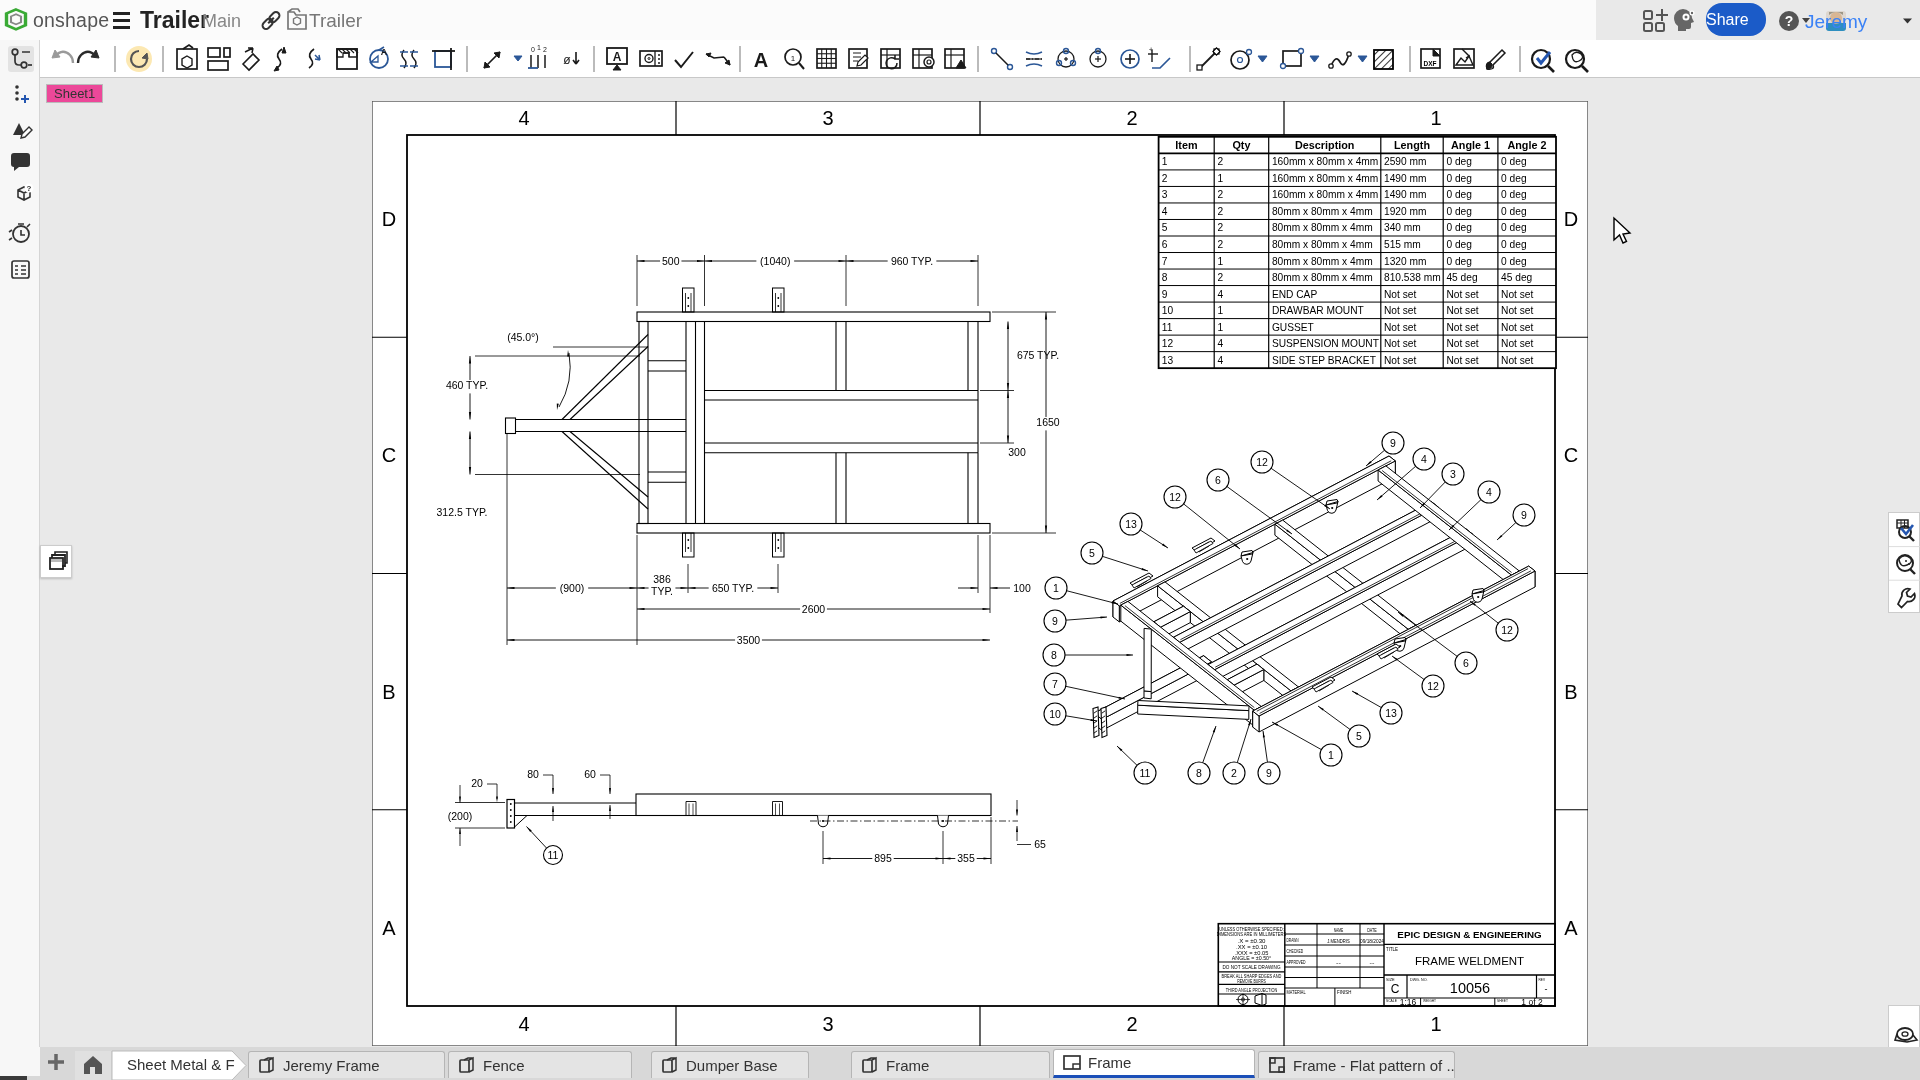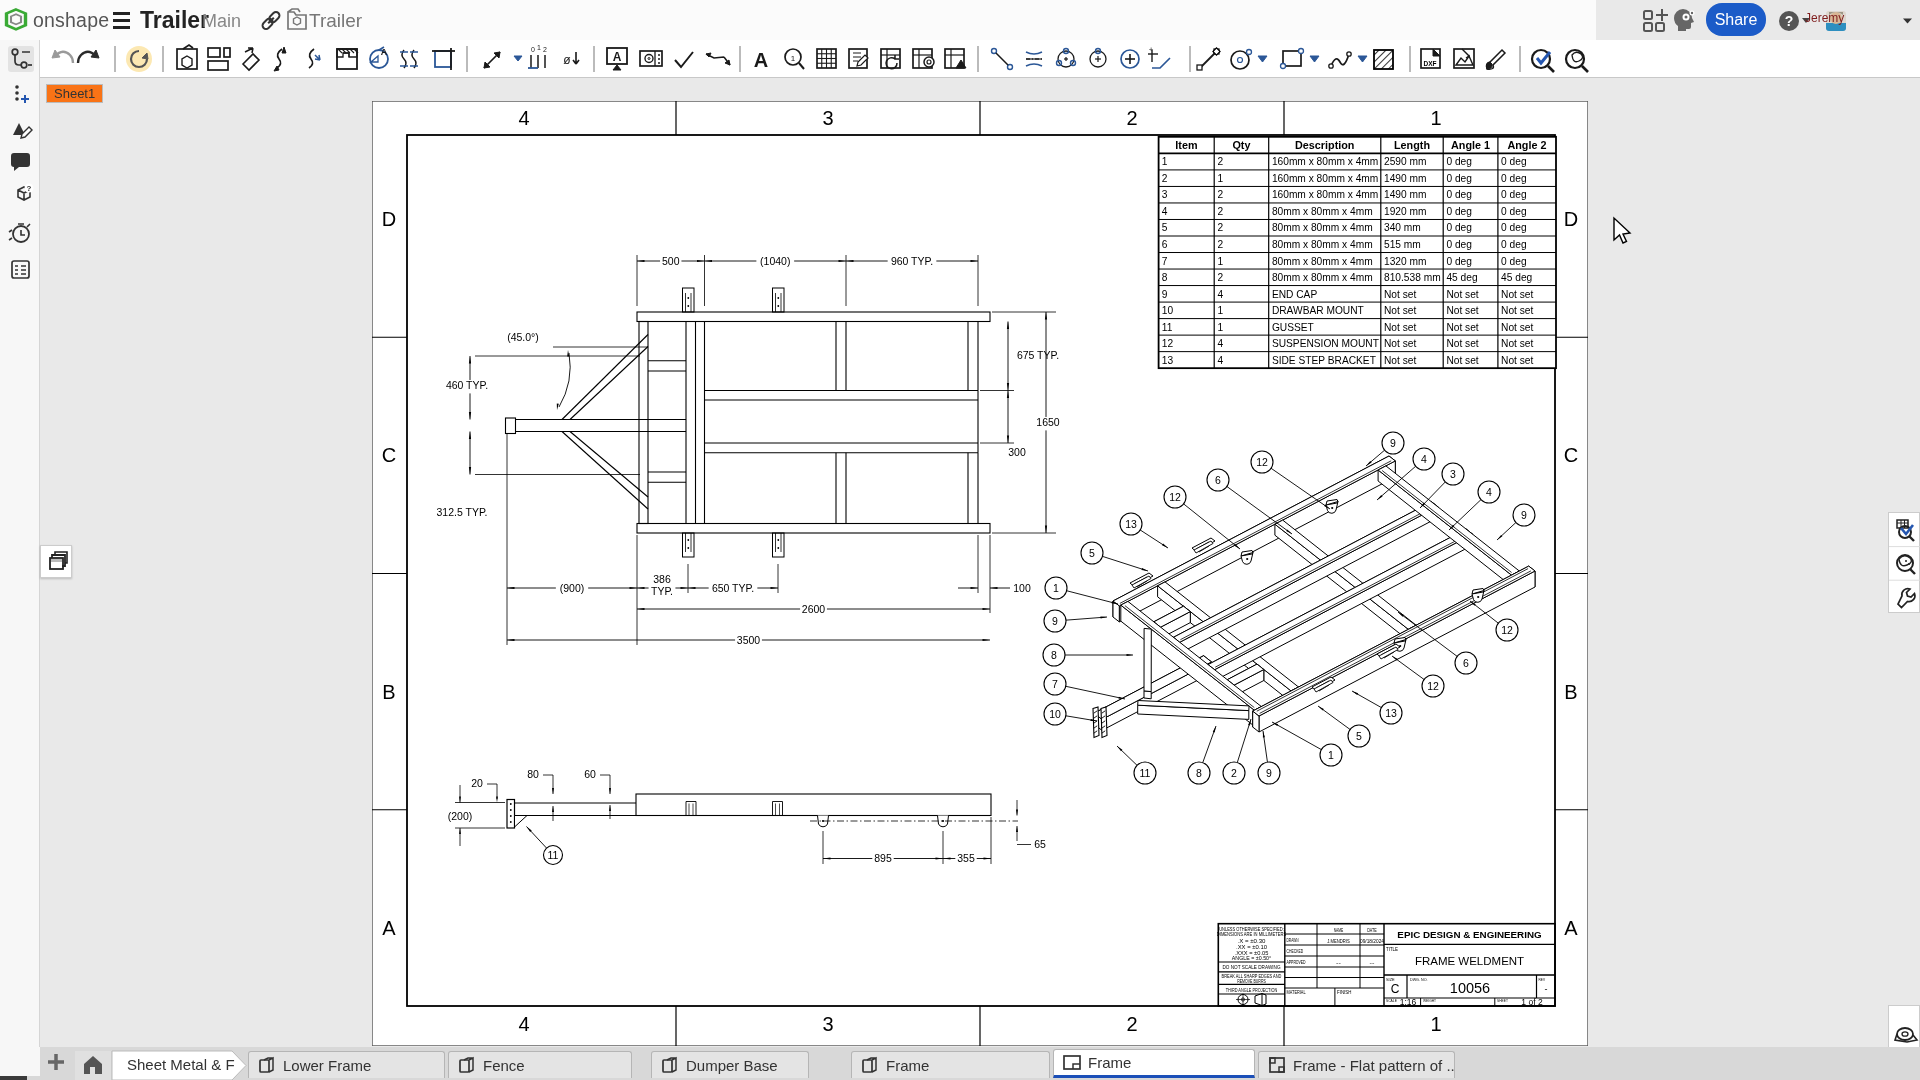--- a/index.html
+++ b/index.html
@@ -46,22 +46,22 @@
           <rect x="1826" y="11" width="20" height="20" rx="3"></rect>
         </clipPath>
         <g clip-path="url(#av)">
           <rect x="1826" y="11" width="20" height="20" fill="#ded7cf"></rect>
           <rect x="1826" y="23" width="20" height="8" fill="#2e8fc0"></rect>
           <circle cx="1836" cy="18" r="6" fill="#d8b694"></circle>
           <path d="M1829 15 q7 -6 14 0 l0 -3 l-14 0 Z" fill="#9e9684"></path>
         </g>
         <path d="M1903 18.5 l9 0 l-4.5 5 Z" fill="#333"></path>
       </svg>
- <div style="position:absolute;left:1706px;top:3px;width:60px;height:33px;background:#1b5bc8;border-radius:16px;color:#fff;font-size:16px;text-align:center;line-height:33px">Share</div>
- <span style="position:absolute;left:1805px;top:11px;font-size:12px;color:#7f1d1d">Jeremy</span>
+ <div style="position:absolute;left:1706px;top:3px;width:60px;height:33px;background:#1b5bc8;border-radius:16px;color:#fff;font-size:16px;line-height:33px">Share</div>
+ <span style="position:absolute;left:1805px;top:11px;font-size:19px;color:#3b82f6">Jeremy</span>
 </div>
 <div id="toolbar"></div>
 <div id="leftstrip"></div>
 <svg width="1620" height="78" viewBox="0 0 1620 78" style="position:absolute;left:0;top:0">
       <path d="M55 56 q8 -8 15 -1 q3 3 3 8" fill="none" stroke="#9a9a9a" stroke-width="2.4"></path>
       <path d="M60 57 l-8 1 l3 -8 Z" fill="#9a9a9a" stroke="#9a9a9a" stroke-width="1"></path>
       <path d="M96 56 q-8 -8 -15 -1 q-3 3 -3 8" fill="none" stroke="#2b2b2b" stroke-width="2.4"></path>
       <path d="M91 57 l8 1 l-3 -8 Z" fill="#2b2b2b" stroke="#2b2b2b" stroke-width="1"></path>
       <line x1="115" y1="46" x2="115" y2="72" stroke="#bbb" stroke-width="2"></line>
       <circle cx="139" cy="59" r="13" stroke="none" stroke-width="0" fill="#fce8b2"></circle>
@@ -240,21 +240,21 @@
       <path d="M11 156 q0 -3 3 -3 l13 0 q3 0 3 3 l0 8 q0 3 -3 3 l-8 0 l-5 4 l0 -4 l-0 0 q-3 0 -3 -3 Z" fill="#333"></path>
       <path d="M18 190 l6 -3 l6 3 l0 7 l-6 3 l-6 -3 Z M18 190 l6 3 l6 -3 M24 193 l0 7" fill="none" stroke="#333" stroke-width="1.6"></path>
       <circle cx="29" cy="188" r="4.5" fill="#fff"></circle>
       <text x="29" y="191" font-size="8" font-weight="bold" fill="#333" text-anchor="middle" font-family="Liberation Sans">?</text>
       <circle cx="21" cy="234" r="8" fill="none" stroke="#333" stroke-width="1.8"></circle>
       <path d="M21 230 l0 5 l4 0 M18 224 l6 0 M27 227 l3 -3 M12 230 l-3 2 M12 238 l-3 2" stroke="#333" stroke-width="1.6" fill="none"></path>
       <rect x="12" y="261" width="17" height="17" rx="2" fill="none" stroke="#333" stroke-width="1.7"></rect>
       <path d="M15 266 l3 0 m3 0 l5 0 m-11 4 l3 0 m3 0 l5 0 m-11 4 l3 0 m3 0 l5 0" stroke="#333" stroke-width="1.4"></path>
     </svg>
 <div id="canvas">
- <div style="position:absolute;left:5px;top:6px;background:#f97316;border:1px solid #bbb;font-size:13px;color:#333;padding:1px 7px">Sheet1</div>
+ <div style="position:absolute;left:5px;top:6px;background:#ec4899;border:1px solid #bbb;font-size:13px;color:#333;padding:1px 7px">Sheet1</div>
 </div>
 <div style="position:absolute;left:372px;top:101px;width:1216px;height:945px"><svg width="1216" height="945" viewBox="372 101 1216 945">
         <rect x="372" y="101" width="1216" height="945" fill="#fff" stroke="#555" stroke-width="1.4"></rect>
         <rect x="407" y="135" width="1148" height="871" stroke="#000" stroke-width="1.8" fill="none"></rect>
         <line x1="676.0" y1="101" x2="676.0" y2="135" stroke="#000" stroke-width="1.2"></line>
         <line x1="676.0" y1="1006" x2="676.0" y2="1046" stroke="#000" stroke-width="1.2"></line>
         <line x1="372" y1="337.25" x2="407" y2="337.25" stroke="#000" stroke-width="1.2"></line>
         <line x1="1555" y1="337.25" x2="1588" y2="337.25" stroke="#000" stroke-width="1.2"></line>
         <line x1="980.0" y1="101" x2="980.0" y2="135" stroke="#000" stroke-width="1.2"></line>
         <line x1="980.0" y1="1006" x2="980.0" y2="1046" stroke="#000" stroke-width="1.2"></line>
@@ -913,21 +913,21 @@
  <path d="M84 17 l9 -8 l9 8 l0 10 l-18 0 Z" fill="#555"></path>
       <rect x="90" y="20" width="5" height="7" fill="#e0e0e0"></rect>
  <path d="M112 4 L232 4 L246 18.5 L232 33 L112 33 Z" fill="#fff" stroke="#bbb" stroke-width="1"></path>
  <text x="127" y="23" font-size="15" fill="#333" font-family="Liberation Sans">Sheet Metal &amp; F</text>
 </svg>
 <div class="tb" style="left:248px;width:197px;top:1051px;height:27px;background:#e4e4e4;border-color:#b5b5b5;">
       <svg width="22" height="20" style="flex:none">
         <rect x="3" y="5" width="9" height="12" rx="1" fill="none" stroke="#333" stroke-width="1.7"></rect>
         <path d="M12 5 l4 -2 l0 12 l-4 2 M12 5 l4 -2 M7 5 l4 -2 l5 0" fill="none" stroke="#333" stroke-width="1.5"></path>
       </svg>
-      <span style="margin-left:4px;white-space:nowrap;overflow:hidden">Lower Frame</span>
+      <span style="margin-left:4px;white-space:nowrap;overflow:hidden">Jeremy Frame</span>
     </div>
 <div class="tb" style="left:448px;width:184px;top:1051px;height:27px;background:#e4e4e4;border-color:#b5b5b5;">
       <svg width="22" height="20" style="flex:none">
         <rect x="3" y="5" width="9" height="12" rx="1" fill="none" stroke="#333" stroke-width="1.7"></rect>
         <path d="M12 5 l4 -2 l0 12 l-4 2 M12 5 l4 -2 M7 5 l4 -2 l5 0" fill="none" stroke="#333" stroke-width="1.5"></path>
       </svg>
       <span style="margin-left:4px;white-space:nowrap;overflow:hidden">Fence</span>
     </div>
 <div class="tb" style="left:651px;width:158px;top:1051px;height:27px;background:#e4e4e4;border-color:#b5b5b5;">
       <svg width="22" height="20" style="flex:none">

